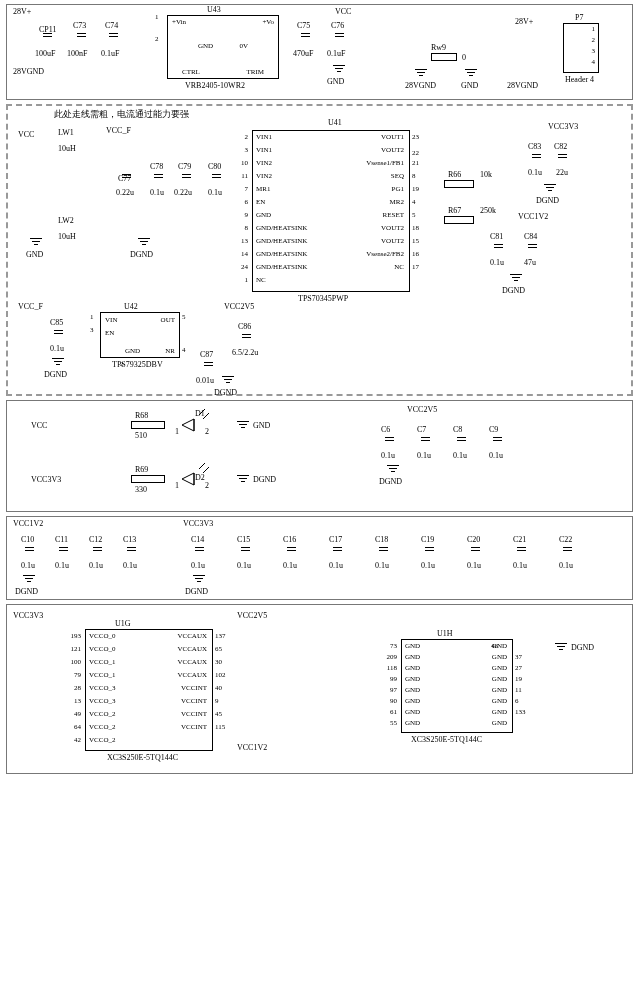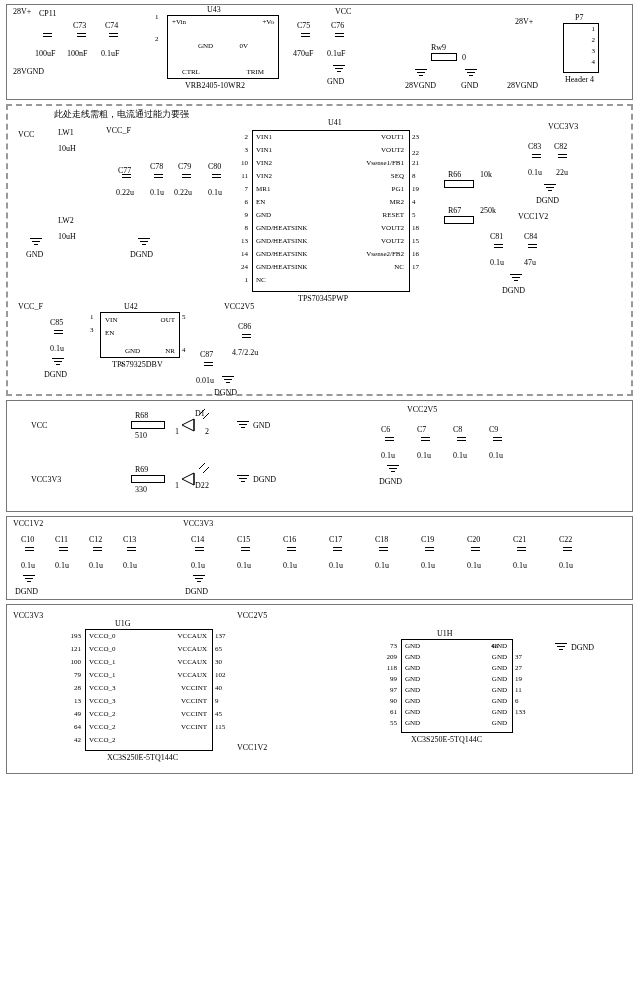--- a/index.html
+++ b/index.html
@@ -18,21 +18,21 @@
   .cap::before{content:"";position:absolute;top:4px;left:-4px;width:9px;border-top:1px solid #000}
   .cap::after{content:"";position:absolute;top:7px;left:-4px;width:9px;border-top:1px solid #000}
   .res{position:absolute;border:1px solid #000;height:6px}
 </style>
 </head>
 <body>
 
 <div class="sec" style="height:96px">
   <div class="lbl" style="left:6px;top:2px">28V+</div>
   <div class="lbl" style="left:6px;top:62px">28VGND</div>
-  <div class="lbl" style="left:32px;top:4px">CP11</div>
+  <div class="lbl" style="left:32px;top:20px">CP11</div>
   <div class="cap" style="left:40px;top:24px"></div>
   <div class="lbl" style="left:28px;top:44px">100uF</div>
   <div class="lbl" style="left:66px;top:16px">C73</div>
   <div class="cap" style="left:74px;top:24px"></div>
   <div class="lbl" style="left:60px;top:44px">100nF</div>
   <div class="lbl" style="left:98px;top:16px">C74</div>
   <div class="cap" style="left:106px;top:24px"></div>
   <div class="lbl" style="left:94px;top:44px">0.1uF</div>
 
   <div class="lbl" style="left:200px;top:0px">U43</div>
@@ -83,21 +83,21 @@
   </div>
   <div class="lbl" style="left:558px;top:70px">Header 4</div>
 </div>
 
 <div class="dash" style="height:292px">
   <div class="lbl" style="left:46px;top:2px;font-size:9px">此处走线需粗，电流通过能力要强</div>
   <div class="lbl" style="left:10px;top:24px">VCC</div>
   <div class="lbl" style="left:98px;top:20px">VCC_F</div>
   <div class="lbl" style="left:50px;top:22px">LW1</div>
   <div class="lbl" style="left:50px;top:38px">10uH</div>
-  <div class="lbl" style="left:110px;top:60px">C77</div>
+  <div class="lbl" style="left:110px;top:68px">C77</div>
   <div class="cap" style="left:118px;top:64px"></div>
   <div class="lbl" style="left:108px;top:82px">0.22u</div>
   <div class="lbl" style="left:142px;top:56px">C78</div>
   <div class="cap" style="left:150px;top:64px"></div>
   <div class="lbl" style="left:142px;top:82px">0.1u</div>
   <div class="lbl" style="left:170px;top:56px">C79</div>
   <div class="cap" style="left:178px;top:64px"></div>
   <div class="lbl" style="left:166px;top:82px">0.22u</div>
   <div class="lbl" style="left:200px;top:56px">C80</div>
   <div class="cap" style="left:208px;top:64px"></div>
@@ -220,21 +220,21 @@
   <div class="pn" style="left:82px;top:207px">1</div>
   <div class="pn" style="left:82px;top:220px">3</div>
   <div class="pn" style="left:112px;top:254px">2</div>
   <div class="pn" style="left:174px;top:207px">5</div>
   <div class="pn" style="left:174px;top:240px">4</div>
   <div class="lbl" style="left:104px;top:254px">TPS79325DBV</div>
 
   <div class="lbl" style="left:216px;top:196px">VCC2V5</div>
   <div class="lbl" style="left:230px;top:216px">C86</div>
   <div class="cap" style="left:238px;top:224px"></div>
-  <div class="lbl" style="left:224px;top:242px">4.7/2.2u</div>
+  <div class="lbl" style="left:224px;top:242px">6.5/2.2u</div>
   <div class="lbl" style="left:192px;top:244px">C87</div>
   <div class="cap" style="left:200px;top:252px"></div>
   <div class="lbl" style="left:188px;top:270px">0.01u</div>
   <div class="gnd" style="left:214px;top:270px">
       <span></span>
     </div>
   <div class="lbl" style="left:206px;top:282px">DGND</div>
 </div>
 
 <div class="sec" style="height:112px">
@@ -255,21 +255,21 @@
   <div class="lbl" style="left:198px;top:26px">2</div>
   <div class="gnd" style="left:230px;top:20px">
       <span></span>
     </div>
   <div class="lbl" style="left:246px;top:20px">GND</div>
 
   <div class="lbl" style="left:24px;top:74px">VCC3V3</div>
   <div class="lbl" style="left:128px;top:64px">R69</div>
   <div class="res" style="left:124px;top:74px;width:32px"></div>
   <div class="lbl" style="left:128px;top:84px">330</div>
-  <div class="lbl" style="left:188px;top:80px">D2</div>
+  <div class="lbl" style="left:188px;top:72px">D2</div>
   <div class="lbl" style="left:168px;top:80px">1</div>
   <div class="lbl" style="left:198px;top:80px">2</div>
   <div class="gnd" style="left:230px;top:74px">
       <span></span>
     </div>
   <div class="lbl" style="left:246px;top:74px">DGND</div>
 
   <div class="lbl" style="left:400px;top:4px">VCC2V5</div>
   <div id="caps-c6c9">
       <div class="lbl" style="left:374px;top:24px">C6</div>

